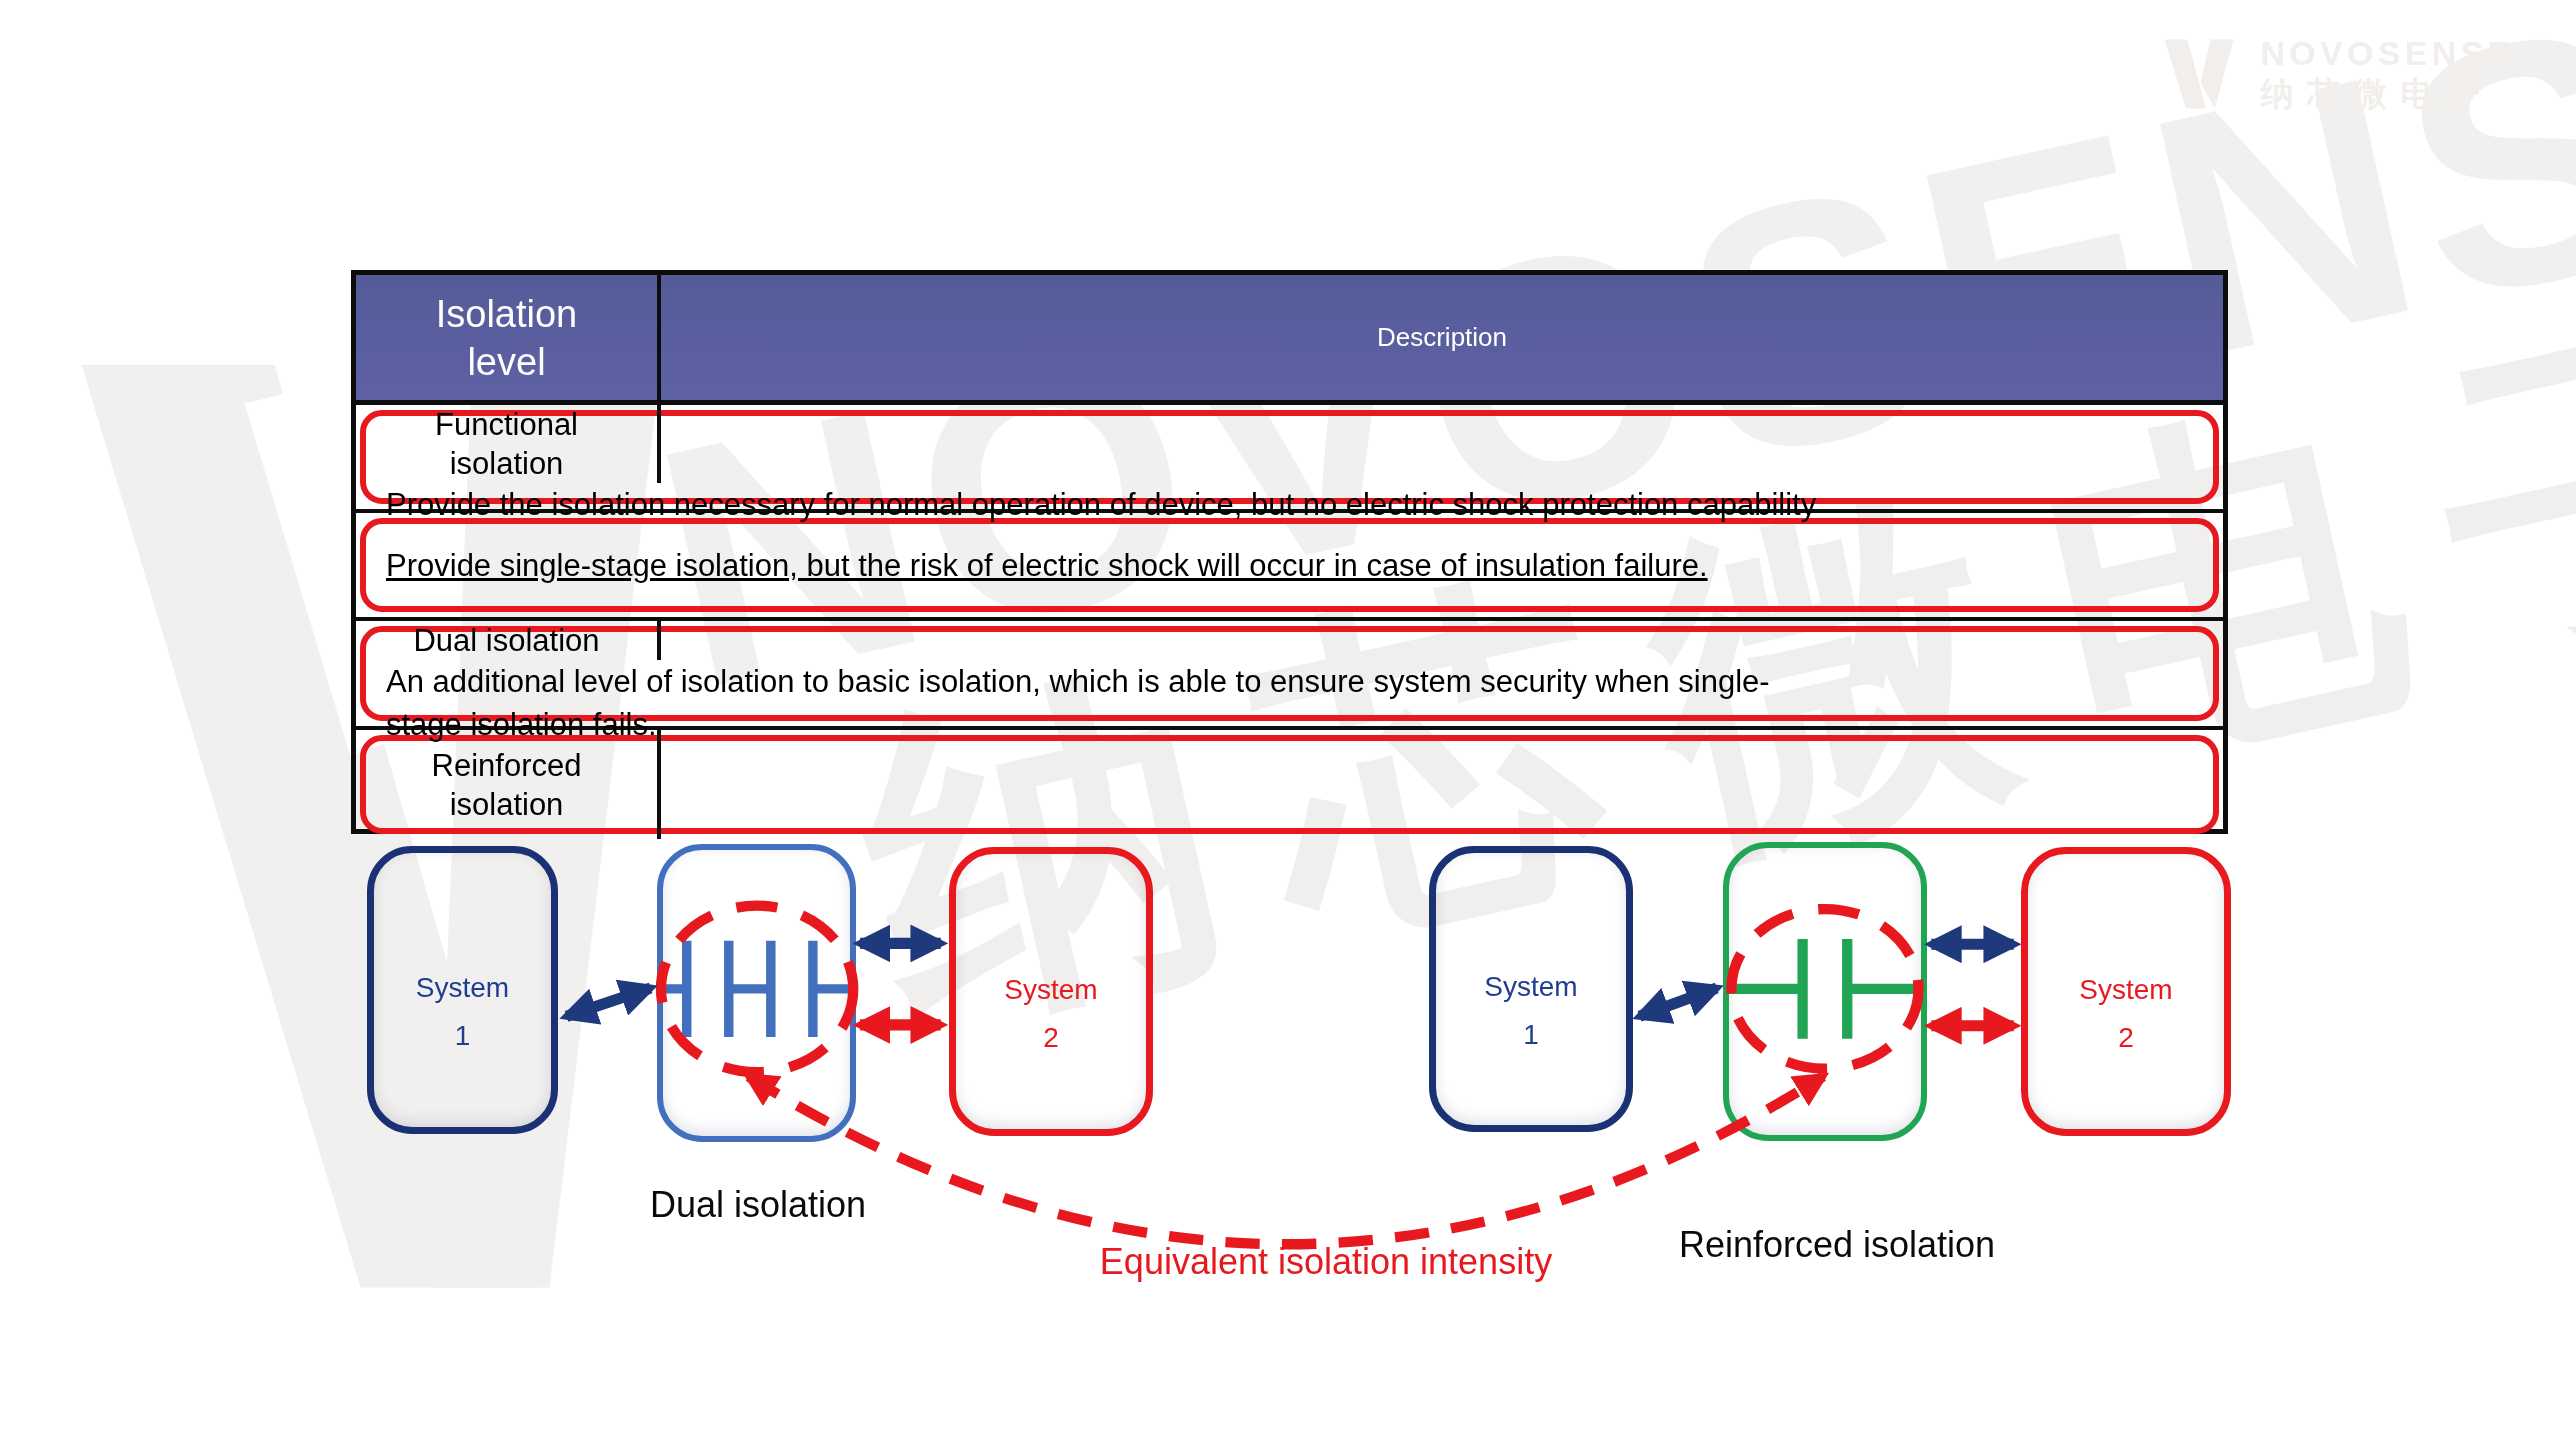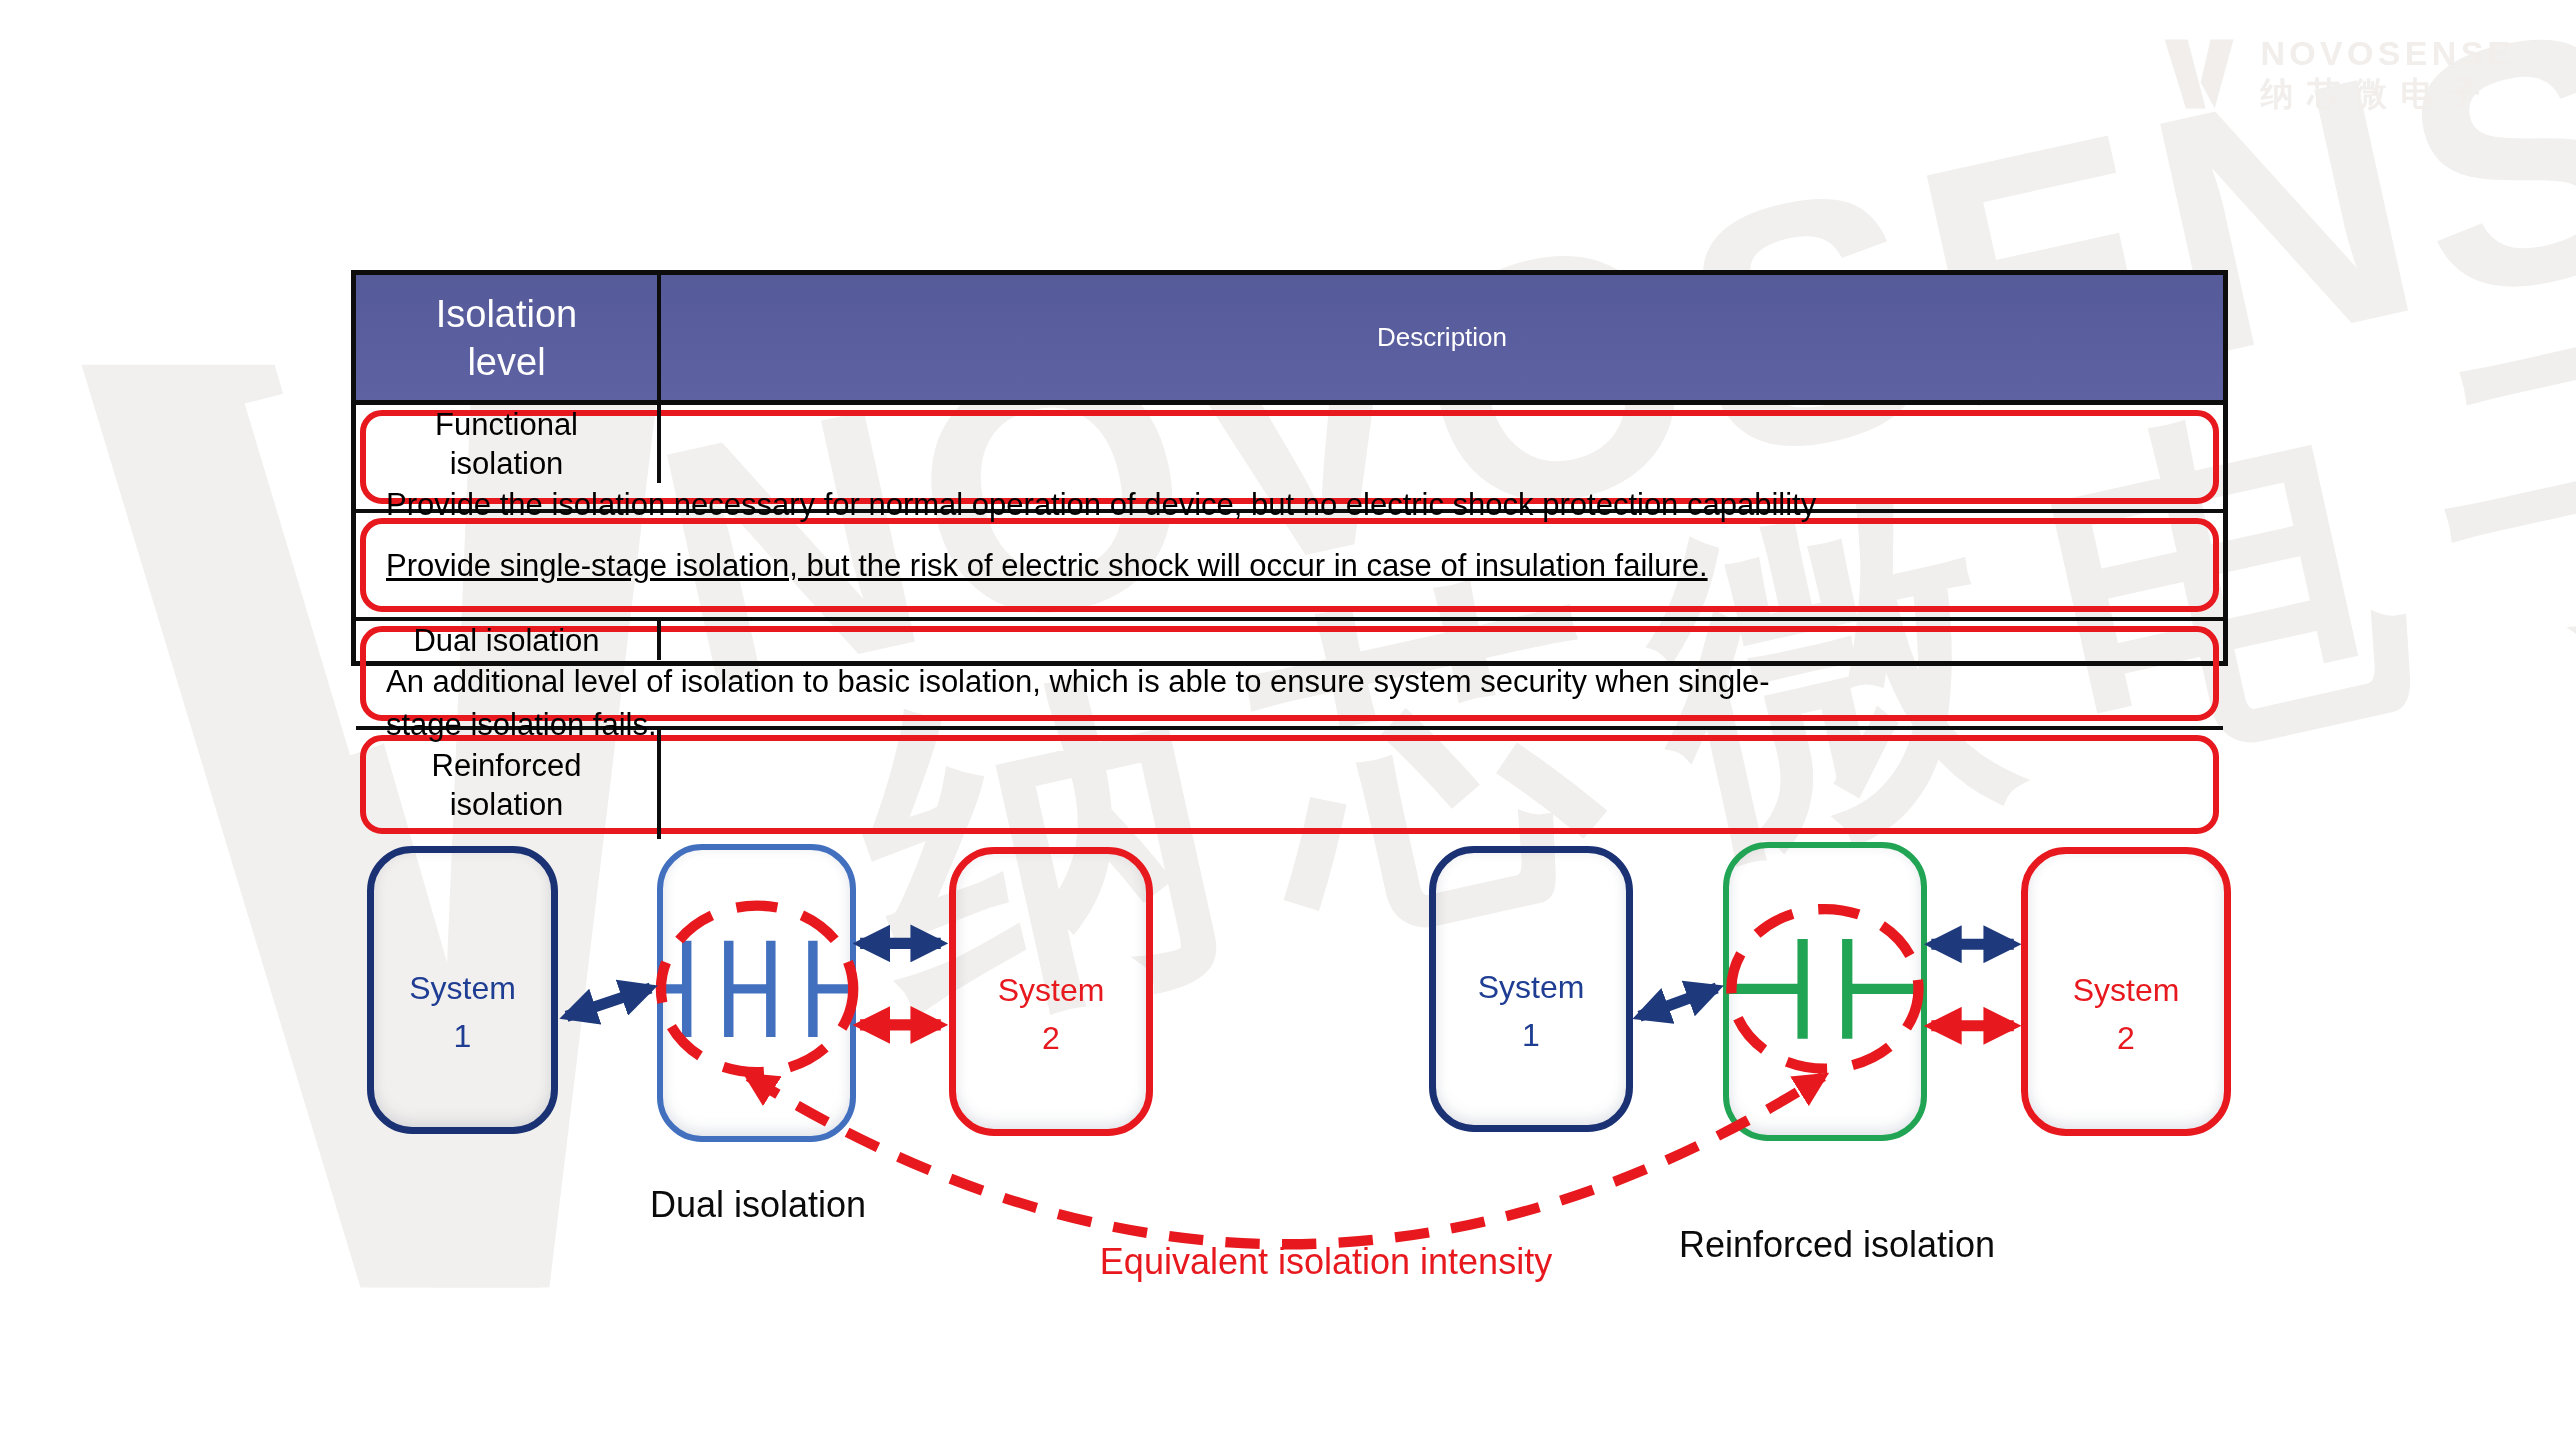--- a/index.html
+++ b/index.html
@@ -21,21 +21,21 @@
   }
   .logo{
     position:absolute;left:2163px;top:33px;width:403px;display:flex;
     align-items:center;gap:15.5px;color:#f1eeeb;
   }
   .logo-text{display:flex;flex-direction:column;gap:3.4px;}
   .logo-name{font-size:34px;font-weight:bold;letter-spacing:4.3px;line-height:1.1;}
   .logo-name-cn{font-size:33px;font-weight:bold;letter-spacing:13.7px;line-height:1.1;}
   
   .iso-table{
-    position:absolute;left:351px;top:270px;width:1877px;height:396px;
+    position:absolute;left:351px;top:270px;width:1877px;height:564px;
     border:5.2px solid #0d0d0d;box-sizing:border-box;z-index:2;background:transparent;
   }
   .thead{
     display:flex;height:130px;box-sizing:border-box;border-bottom:5.2px solid #0d0d0d;
     background:linear-gradient(180deg,#555a99,#5e62a3);color:#ffffff;
   }
   .th-level{
     width:305px;box-sizing:border-box;border-right:4.3px solid #0d0d0d;
     display:flex;align-items:center;justify-content:center;text-align:center;
     font-size:38px;line-height:48px;
@@ -58,21 +58,21 @@
   .td-desc{
     flex:1;display:flex;align-items:center;padding-left:30px;
     font-size:31px;line-height:43px;z-index:1;box-sizing:border-box;
   }
   .w-narrow{max-width:1459px;}
   .w-wide{max-width:1554px;text-decoration:underline;}
   
   .sys{
     position:absolute;box-sizing:border-box;border-radius:45px;z-index:2;
     display:flex;flex-direction:column;align-items:center;justify-content:center;
-    font-size:32px;line-height:48px;text-align:center;
+    font-size:28px;line-height:48px;text-align:center;
     box-shadow:inset 0 -6.9px 13.7px rgba(90,100,130,.12), inset 0 0 10.3px rgba(90,100,130,.08);
   }
   .sys .lbl{transform:translateY(22px);}
   .b-navy{border:7.7px solid #1a3173;color:#1f3e93;}
   .b-red{border:7.7px solid #e7191e;color:#e7191e;}
   .b-blue{border:6.9px solid #4270bf;}
   .b-green{border:6.9px solid #22a455;}
   .d-sys1{left:367px;top:846px;width:191px;height:288px;}
   .d-mid{left:657px;top:844px;width:199px;height:298px;}
   .d-sys2{left:949px;top:847px;width:204px;height:289px;}

